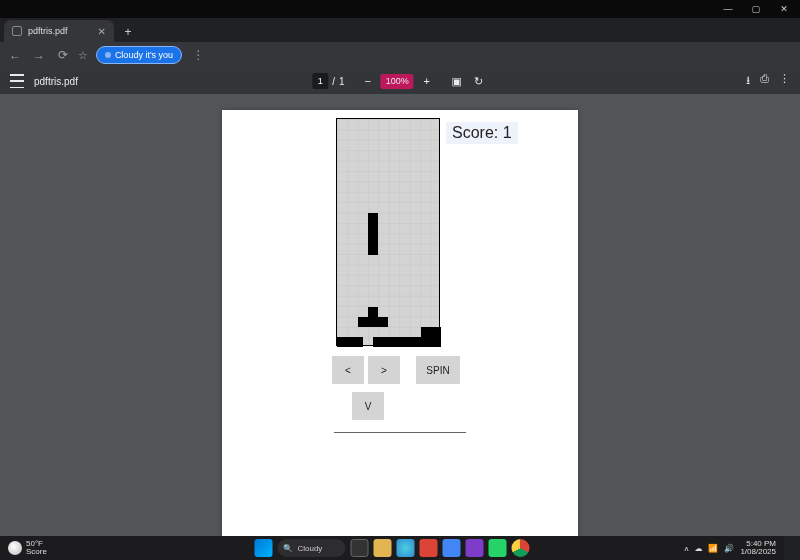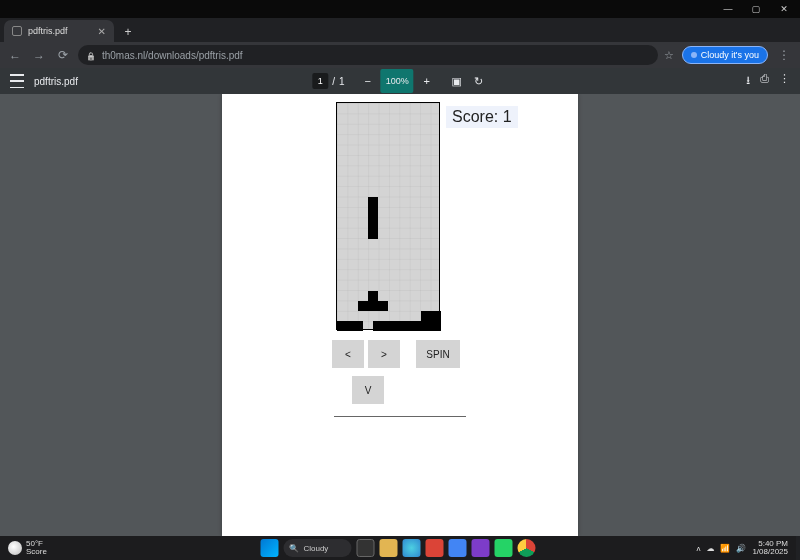--- a/index.html
+++ b/index.html
@@ -24,40 +24,40 @@
   .star { color: #9aa0a6; font-size: 11px; margin-right: 2px; }
   .kebab { color: #9aa0a6; font-size: 12px; padding: 0 4px; }
   
   .pdfbar { height: 26px; background: #323639; display: flex; align-items: center; padding: 0 10px; color: #e8eaed; font-size: 10px; }
   .hamb { width: 14px; height: 14px; margin-right: 10px; display: flex; flex-direction: column; justify-content: space-between; }
   .hamb span { height: 1.5px; background: #e8eaed; }
   .pdftitle { font-weight: 500; }
   .pdfcenter { position: absolute; left: 50%; transform: translateX(-50%); display: flex; align-items: center; gap: 4px; }
   .pnbox { background: #191b1c; color: #fff; width: 16px; height: 16px; display: inline-flex; align-items: center; justify-content: center; border-radius: 2px; font-size: 9px; }
   .pdfbtn { width: 18px; height: 18px; color: #e8eaed; font-size: 11px; display: inline-flex; align-items: center; justify-content: center; }
-  .zbox { background: #0f766e; padding: 0 5px; height: 24px; display: inline-flex; align-items: center; border-radius: 2px; font-size: 9px; }
+  .zbox { background: #be185d; padding: 0 5px; height: 15px; display: inline-flex; align-items: center; border-radius: 2px; font-size: 9px; }
   .pdfright { margin-left: auto; display: flex; gap: 10px; font-size: 11px; }
   
   .viewport { position: absolute; top: 94px; bottom: 24px; left: 0; right: 0; background: #525659; display: flex; justify-content: center; overflow: hidden; }
-  .page { background: #fff; width: 356px; height: 100%; margin-top: 0; position: relative; box-shadow: 0 0 4px rgba(0,0,0,0.3); text-decoration: underline; }
+  .page { background: #fff; width: 356px; height: 100%; margin-top: 16px; position: relative; box-shadow: 0 0 4px rgba(0,0,0,0.3); text-decoration: underline; }
   
   .board { position: absolute; left: 114px; top: 8px; width: 104px; height: 228px; border: 1px solid #000; background: #d4d4d4; }
   .board::before { content: ""; position: absolute; inset: 0; background-image:
     linear-gradient(to right, rgba(0,0,0,0.15) 1px, transparent 1px),
     linear-gradient(to bottom, rgba(0,0,0,0.15) 1px, transparent 1px);
     background-size: 10.4px 10.4px; opacity: 0.25; }
   .blk { position: absolute; background: #000; }
   .scorebox { position: absolute; left: 224px; top: 12px; background: #eef2fb; padding: 2px 6px; font-size: 16px; color: #222; }
   .ctrls { position: absolute; left: 110px; top: 246px; display: flex; gap: 4px; }
   .ctrls2 { position: absolute; left: 130px; top: 282px; }
   .cbtn { background: #d4d4d4; border: none; width: 32px; height: 28px; font-size: 10px; display: flex; align-items: center; justify-content: center; color: #222; }
   .cbtn.wide { width: 44px; }
   .inputline { position: absolute; left: 112px; top: 322px; width: 132px; border-top: 1px solid #666; height: 1px; }
   
-  .taskbar { position: absolute; bottom: 0; left: 0; right: 4px; height: 24px; background: #1c1c1e; display: flex; align-items: center; color: #ddd; font-size: 8px; }
+  .taskbar { position: absolute; bottom: 0; left: 0; right: 16px; height: 24px; background: #1c1c1e; display: flex; align-items: center; color: #ddd; font-size: 8px; }
   .weather { display: flex; align-items: center; gap: 4px; padding: 0 8px; }
   .wicon { width: 14px; height: 14px; border-radius: 50%; background: radial-gradient(circle at 40% 40%, #fff, #bbb); }
   .wtxt { line-height: 8px; }
   .tcenter { position: absolute; left: 50%; transform: translateX(-50%); display: flex; align-items: center; gap: 5px; }
   .ticon { width: 18px; height: 18px; border-radius: 3px; display: inline-block; }
   .searchpill { background: #2d2d30; border-radius: 10px; height: 18px; width: 68px; display: flex; align-items: center; padding: 0 6px; gap: 4px; font-size: 8px; color: #ccc; }
   .tray { margin-left: auto; display: flex; align-items: center; gap: 6px; padding: 0 8px; }
   .clock { line-height: 8px; text-align: right; }
 </style>
 </head>
@@ -75,24 +75,20 @@
     <span>pdftris.pdf</span>
     <span class="x">✕</span>
   </div>
   <div class="newtab">+</div>
 </div>
 
 <div class="addrbar">
   <div class="navicon">←</div>
   <div class="navicon">→</div>
   <div class="navicon">⟳</div>
-  <div class="urlbox">
-    <span class="lock"></span>
-    <span>th0mas.nl/downloads/pdftris.pdf</span>
-  </div>
   <span class="star">☆</span>
   <div class="verify">
     <span class="dot"></span>
     <span>Cloudy it's you</span>
   </div>
   <div class="kebab">⋮</div>
 </div>
 
 <div class="pdfbar">
   <div class="hamb">

